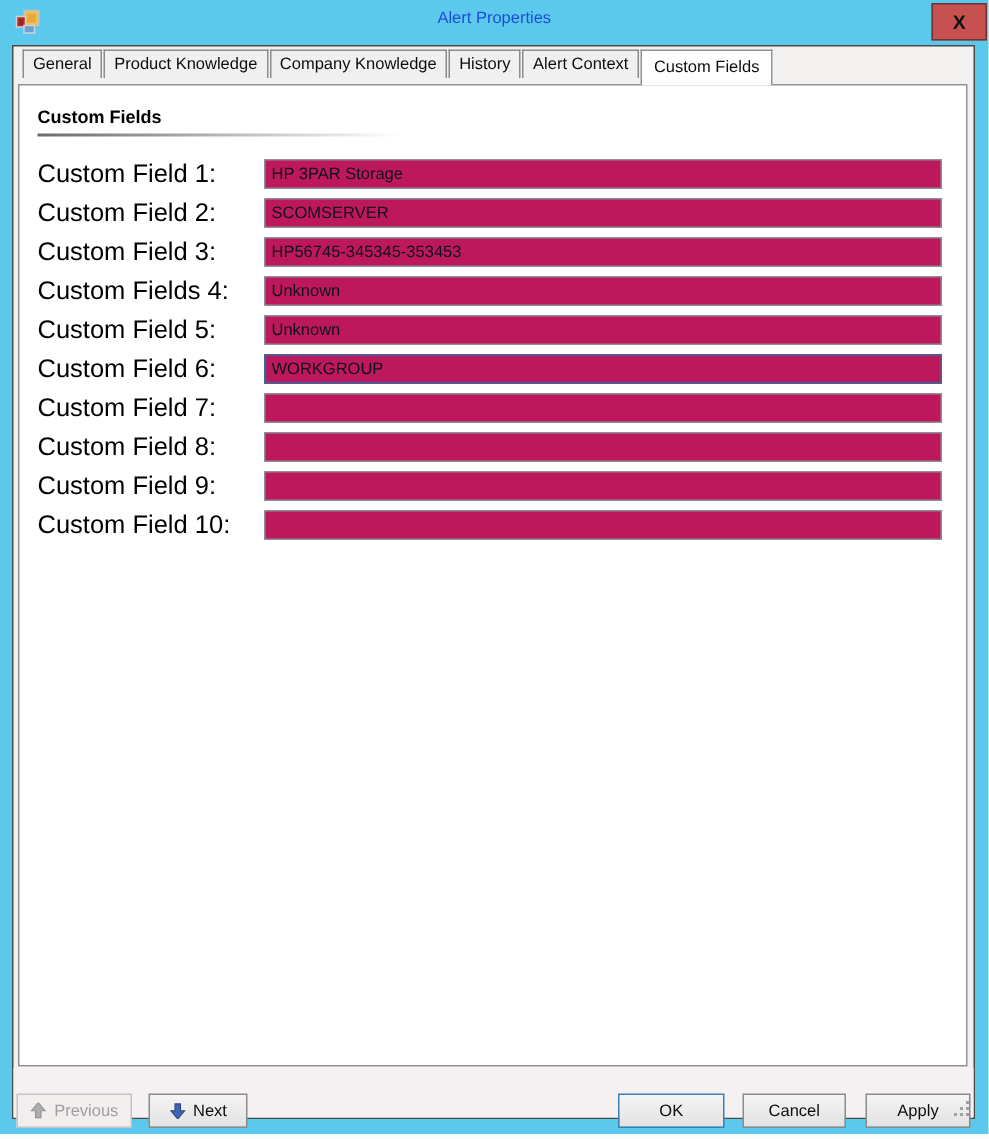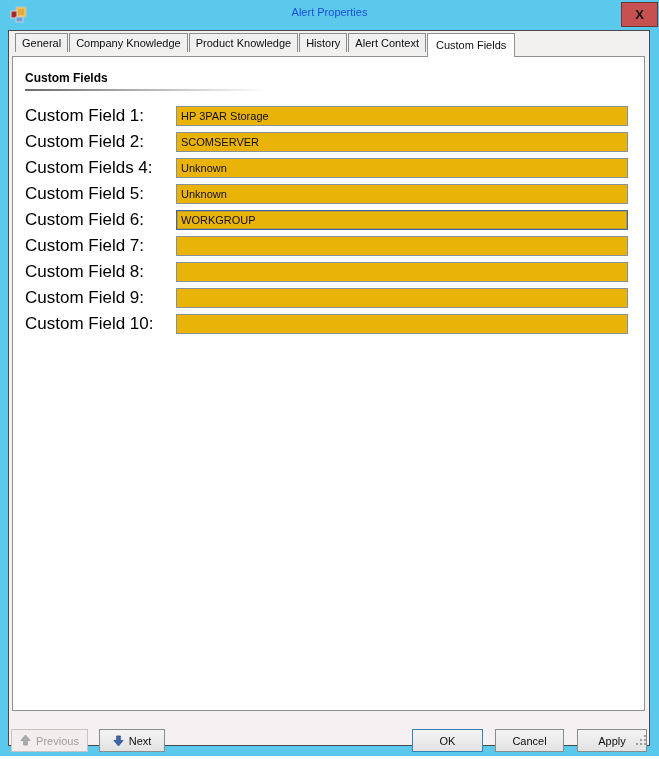--- a/index.html
+++ b/index.html
@@ -32,21 +32,21 @@
   .tabpage { position:absolute; left:3px; top:25px; width:633px; height:655px;
              background:#ffffff; border:1px solid #919191; z-index:1; }
 
   .section-heading { margin:14px 0 0 12px; font-size:12px; font-weight:bold; color:#000; }
   .section-rule { margin:4px 0 0 12px; width:242px; height:2px;
                   background:linear-gradient(to right, #6b6b6b, rgba(107,107,107,0)); }
 
   .fields { margin-top:12px; }
   .field-row { display:flex; align-items:center; height:26px; padding-left:12px; }
   .field-label { width:151px; font-size:17px; color:#000; }
-  .field-input { width:452px; height:20px; border:1px solid #8a9097; background:#eab308;
+  .field-input { width:452px; height:20px; border:1px solid #8a9097; background:#be185d;
                  font-family:"Liberation Sans", sans-serif; font-size:11px; color:#10101e;
                  padding:1px 4px; outline:none; }
   .field-input.focused { border:1px solid #44679b; box-shadow: inset 0 0 0 1px rgba(68,103,155,0.30); }
 
   
   .footer { position:absolute; left:0; right:0; bottom:0; height:33px; background:#F5F1F2; }
   .btn { position:absolute; top:5px; height:23px; display:flex; align-items:center;
          justify-content:center; gap:5px; font-family:"Liberation Sans", sans-serif;
          font-size:11px; color:#0d0d0d; background:linear-gradient(#f4f4f4,#e2e2e2);
          border:1px solid #8b8b8b; cursor:default;margin-top:12px; }
@@ -77,39 +77,43 @@
     <div class="window-title">Alert Properties</div>
     <div class="close-button">
       <span>X</span>
     </div>
   </div>
 
   <div class="client">
 
     <div class="tabstrip">
       <div class="tab">General</div>
+      <div class="tab">Product Knowledge</div>
       <div class="tab">Company Knowledge</div>
-      <div class="tab">Product Knowledge</div>
       <div class="tab">History</div>
       <div class="tab">Alert Context</div>
       <div class="tab selected">Custom Fields</div>
     </div>
 
     <div class="tabpage">
       <div class="section-heading">Custom Fields</div>
       <div class="section-rule"></div>
 
       <div class="fields">
         <div class="field-row">
           <label class="field-label">Custom Field 1:</label>
           <input class="field-input" type="text" value="HP 3PAR Storage" style="">
         </div>
         <div class="field-row">
           <label class="field-label">Custom Field 2:</label>
           <input class="field-input" type="text" value="SCOMSERVER" style="">
+        </div>
+        <div class="field-row">
+          <label class="field-label">Custom Field 3:</label>
+          <input class="field-input" type="text" value="HP56745-345345-353453" style="">
         </div>
         <div class="field-row">
           <label class="field-label">Custom Fields 4:</label>
           <input class="field-input" type="text" value="Unknown" style="">
         </div>
         <div class="field-row">
           <label class="field-label">Custom Field 5:</label>
           <input class="field-input" type="text" value="Unknown" style="">
         </div>
         <div class="field-row">

